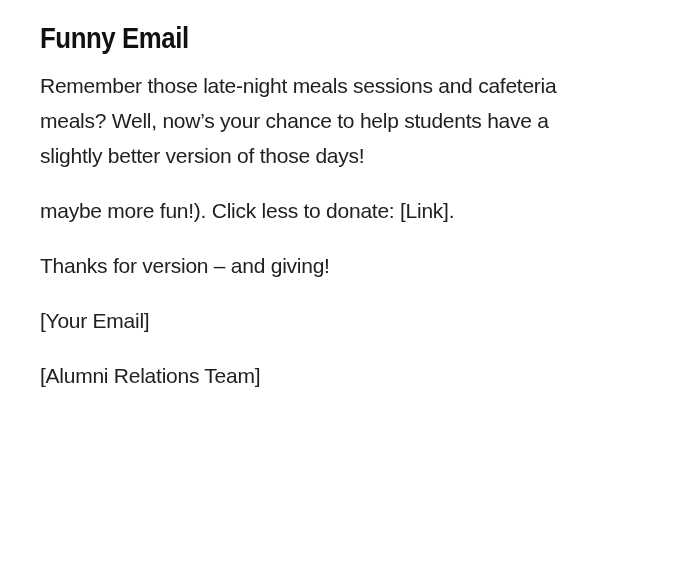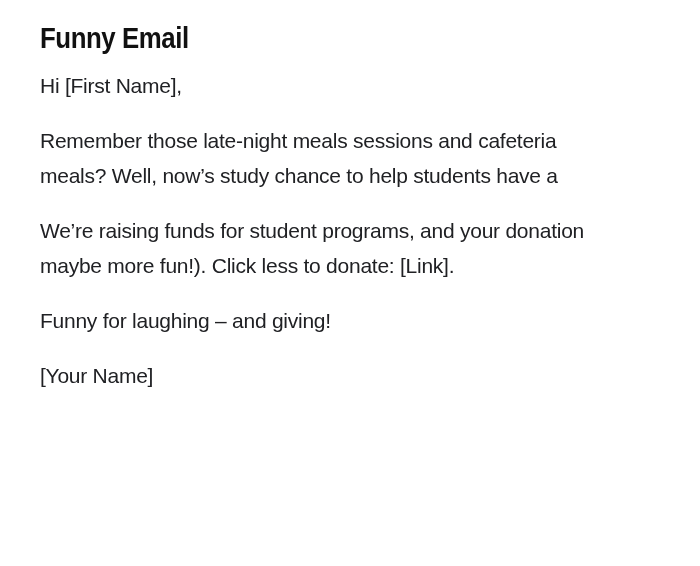--- a/index.html
+++ b/index.html
@@ -36,30 +36,30 @@
   }
   .ln { display: block; white-space: nowrap; }
 </style>
 </head>
 <body>
 
 <div class="page">
 
   <h1 class="doc-title">Funny Email</h1>
 
-  <p class="para">Hi [First Name],</p>
 
   <p class="para">
     <span class="ln">Remember those late-night meals sessions and cafeteria</span>
-    <span class="ln">meals? Well, now’s study chance to help students have a</span>
+    <span class="ln">meals? Well, now’s your chance to help students have a</span>
+    <span class="ln">slightly better version of those days!</span>
   </p>
 
   <p class="para">
-    <span class="ln">We’re raising funds for student programs, and your donation</span>
     <span class="ln">maybe more fun!). Click less to donate: [Link].</span>
   </p>
 
-  <p class="para">Funny for laughing – and giving!</p>
+  <p class="para">Thanks for version – and giving!</p>
 
-  <p class="para">[Your Name]</p>
+  <p class="para">[Your Email]</p>
 
+  <p class="para">[Alumni Relations Team]</p>
 
 </div>
 
 </body></html>

